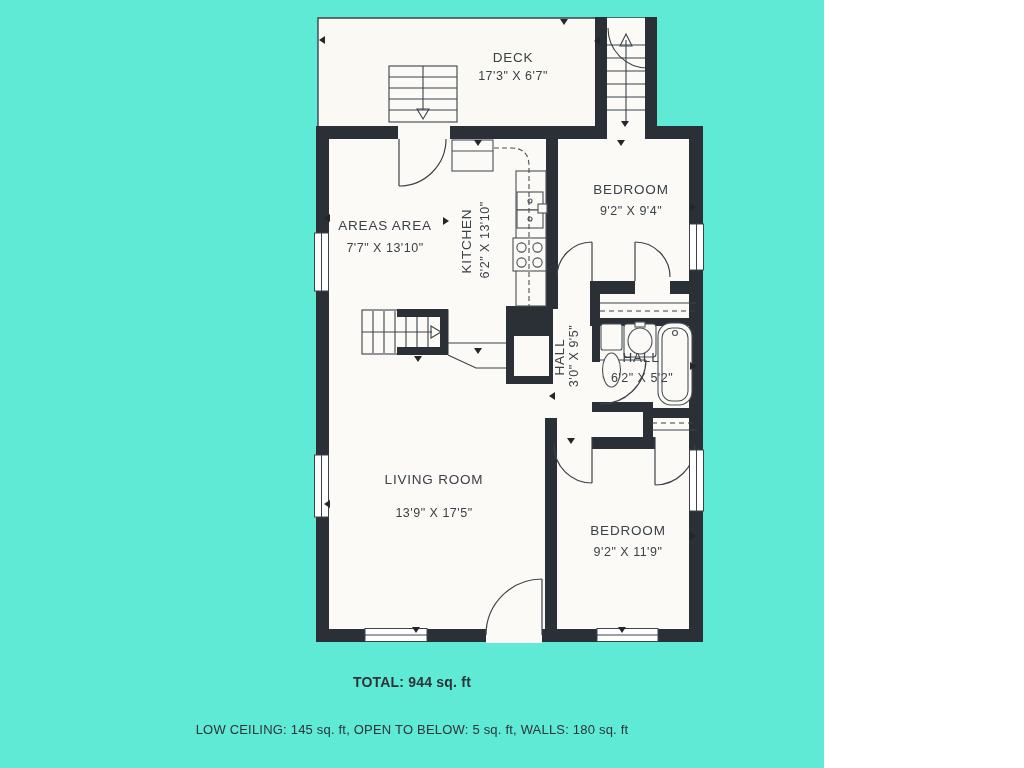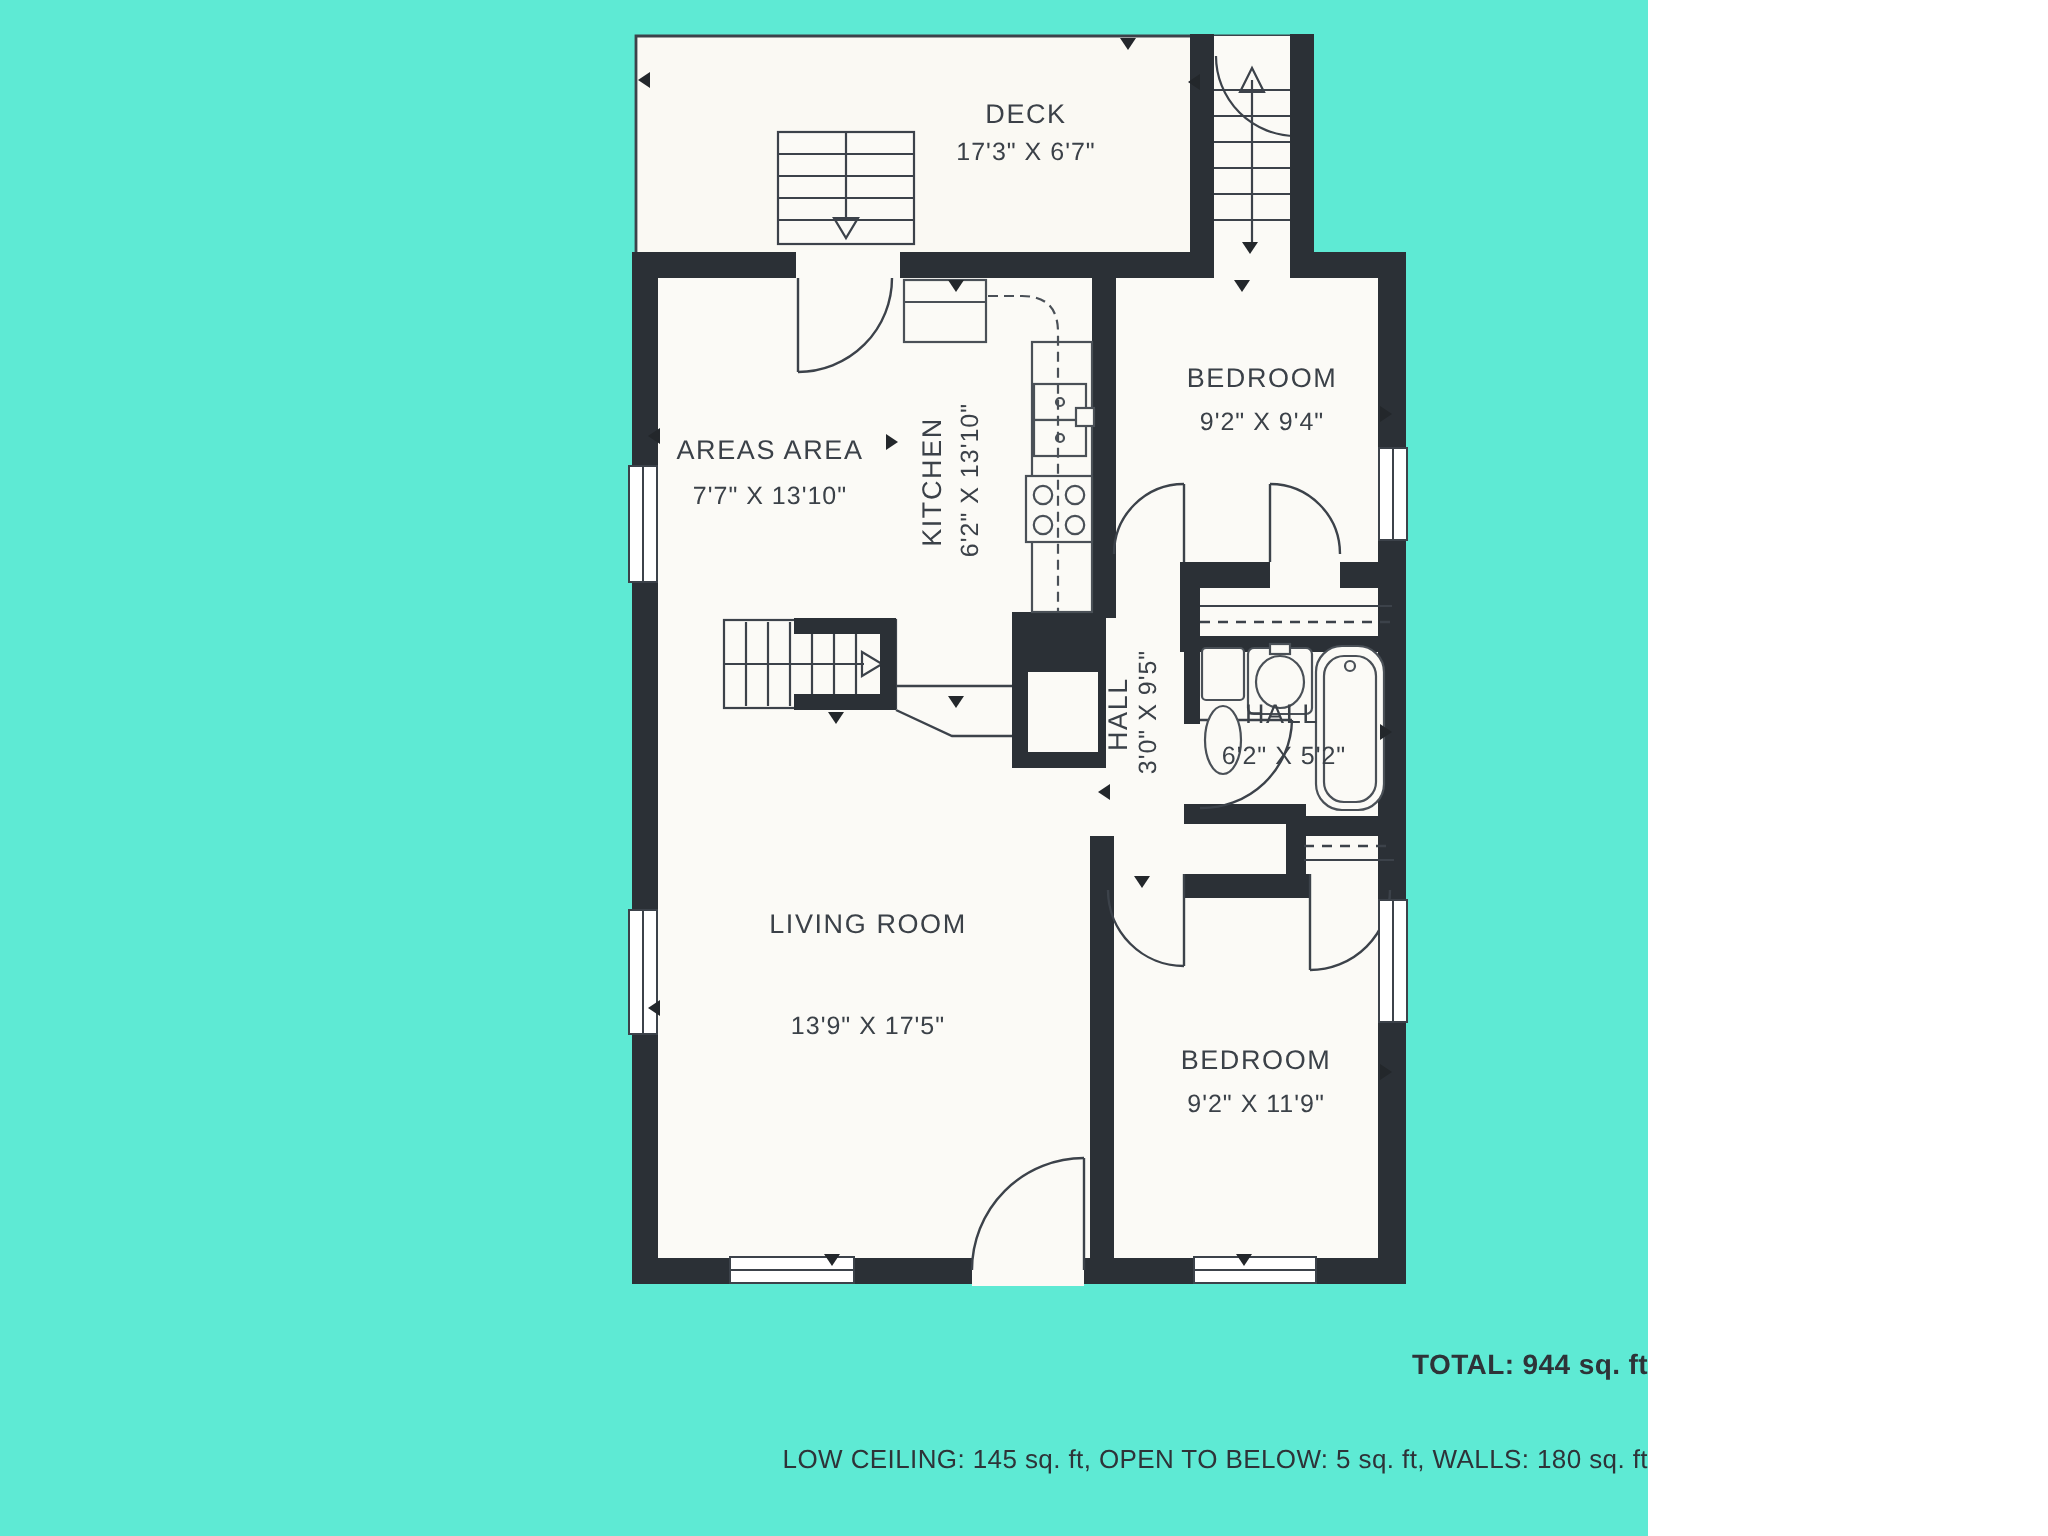--- a/index.html
+++ b/index.html
@@ -3,21 +3,21 @@
 <meta charset="utf-8">
 <style>
   html,body{margin:0;padding:0;}
   #stage{position:relative;width:824px;height:768px;background:#5eead4;overflow:hidden;
          font-family:"Liberation Sans","DejaVu Sans",sans-serif;}
   #plan-svg{position:absolute;left:0;top:0;}
   .lbl{position:absolute;transform:translate(-50%,-50%);color:#3b4148;white-space:nowrap;
        font-size:13.5px;letter-spacing:0.8px;}
   .lbl.dims{font-size:12.5px;letter-spacing:0.5px;}
   .lbl.vert{transform:translate(-50%,-50%) rotate(-90deg);}
-  .sum{position:absolute;left:0;right:0;text-align:right;color:#2e3338;font-size:13px;letter-spacing:0.2px;}
+  .sum{position:absolute;left:0;right:0;text-align:center;color:#2e3338;font-size:13px;letter-spacing:0.2px;}
   .sum.total{font-weight:bold;font-size:14px;}
   .compass-label{position:absolute;transform:translate(-50%,-50%);color:#1c1f22;font-size:13px;font-weight:600;}
 </style>
 </head>
 <body>
 
 <div id="stage">
 
 <svg id="plan-svg" width="1024" height="768" viewBox="0 0 1024 768">
 
@@ -253,21 +253,21 @@
 
 <div class="lbl vert" style="left:466px;top:241px;">KITCHEN</div>
 <div class="lbl dims vert" style="left:485px;top:240px;">6'2" X 13'10"</div>
 
 <div class="lbl vert" style="left:559px;top:357px;">HALL</div>
 <div class="lbl dims vert" style="left:574px;top:356px;">3'0" X 9'5"</div>
 
 <div class="lbl" style="left:641px;top:357px;">HALL</div>
 <div class="lbl dims" style="left:642px;top:378px;">6'2" X 5'2"</div>
 
-<div class="lbl" style="left:434px;top:462px;">LIVING ROOM</div>
+<div class="lbl" style="left:434px;top:479px;">LIVING ROOM</div>
 <div class="lbl dims" style="left:434px;top:513px;">13'9" X 17'5"</div>
 
 <div class="lbl" style="left:628px;top:530px;">BEDROOM</div>
 <div class="lbl dims" style="left:628px;top:552px;">9'2" X 11'9"</div>
 
 <div class="sum total" style="top:674px;">TOTAL: 944 sq. ft</div>
 <div class="sum" style="top:722px;">LOW CEILING: 145 sq. ft, OPEN TO BELOW: 5 sq. ft, WALLS: 180 sq. ft</div>
 
 <div class="compass-label" style="left:1001px;top:731px;">z</div>
 

